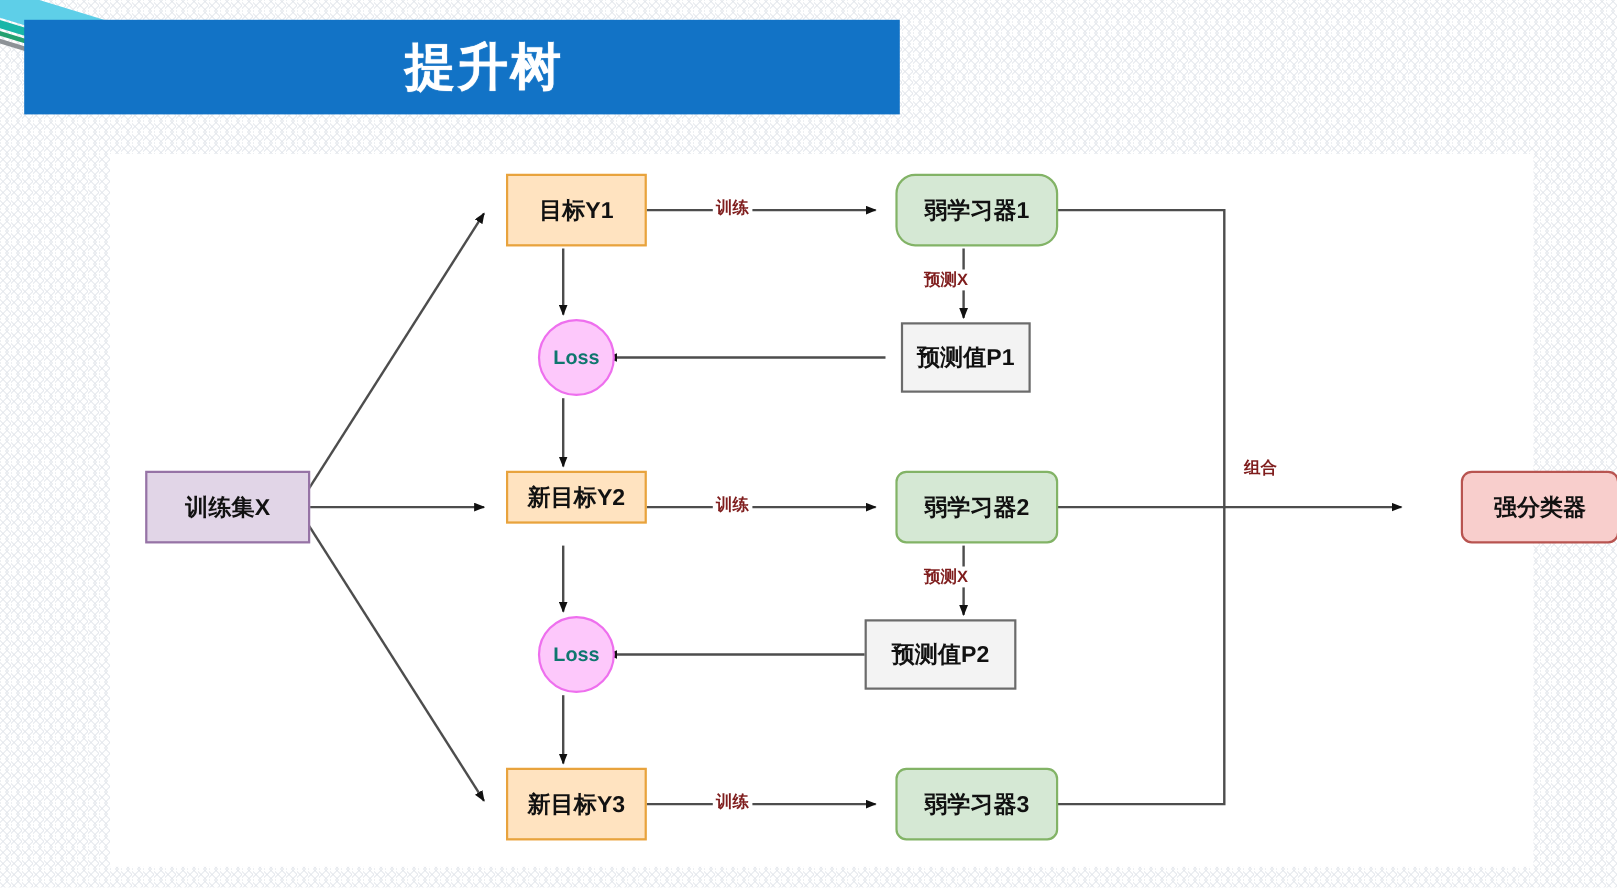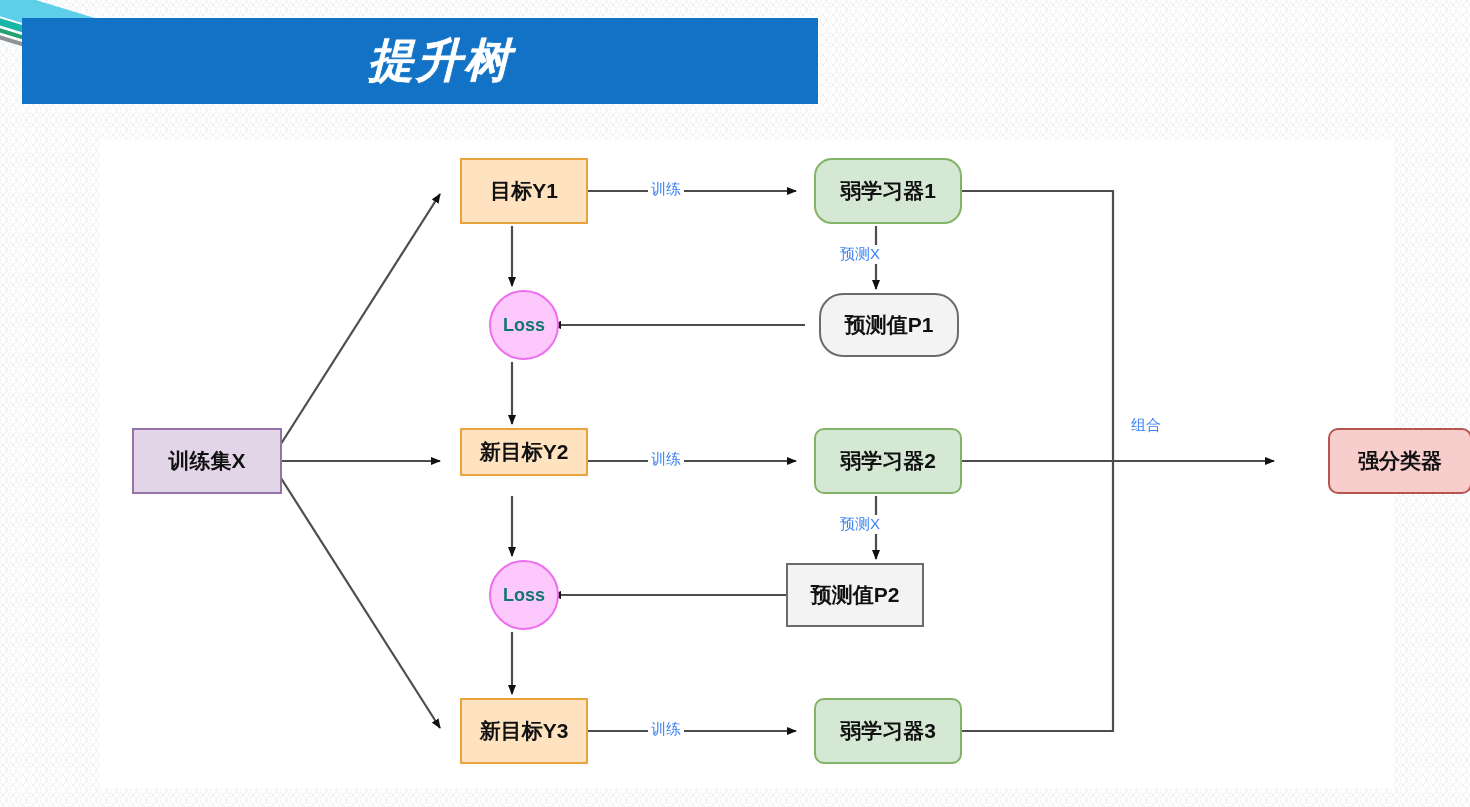--- a/index.html
+++ b/index.html
@@ -20,21 +20,20 @@
   
   .ribbon{position:absolute;transform-origin:0 0;pointer-events:none;}
   .r1{left:-10px;top:-14px;width:200px;height:26px;background:#5ecfe8;transform:rotate(17deg);}
   .r2{left:-14px;top:14px;width:215px;height:7px;background:#19b6a8;transform:rotate(17deg);}
   .r3{left:-14px;top:24px;width:205px;height:4px;background:#23a06f;transform:rotate(17deg);}
   .r4{left:-14px;top:31px;width:195px;height:4px;background:#8d9297;transform:rotate(17deg);}
 
   #title-banner{
     position:absolute;left:22px;top:18px;width:796px;height:86px;
     background:#1273c6;
-    font-style:italic;
   }
   #title-text{
     position:absolute;left:0;top:0;width:796px;height:86px;
     display:flex;align-items:center;justify-content:center;
     color:#ffffff;font-size:46px;font-weight:bold;
     letter-spacing:2px;
     padding-left:40px;box-sizing:border-box;
     text-shadow:0 0 1px #ffffff;
   }
 
@@ -55,21 +54,21 @@
   .n-data{background:#e1d5e7;border:2px solid #9673a6;}
   .n-target{background:#ffe3c0;border:2px solid #e8a33d;}
   .n-learner{background:#d5e8d4;border:2px solid #82b366;border-radius:10px;}
   .n-pred{background:#f3f3f3;border:2px solid #6b6b6b;font-weight:bold;}
   .n-strong{background:#f8cecc;border:2px solid #b85450;border-radius:10px;}
   .n-loss{
     background:#fdc8fb;border:2px solid #ee6fee;border-radius:50%;
     font-size:18px;font-weight:bold;color:#0f766e;
   }
   .edge-label{
-    position:absolute;font-size:15px;color:#3b82f6;font-weight:normal;
+    position:absolute;font-size:15px;color:#7f1d1d;font-weight:bold;
     white-space:nowrap;background:#ffffff;padding:0 3px;
   }
   .edge-label.cn{font-size:15px;}
 </style>
 </head>
 <body>
 
 <div id="slide">
 
   <div class="ribbon r1"></div>
@@ -160,21 +159,21 @@
     </div>
 
     <div class="node n-learner" style="left:702px;top:288px;width:148px;height:66px;">
       <span>弱学习器2</span>
     </div>
 
     <div class="node n-learner" style="left:702px;top:558px;width:148px;height:66px;">
       <span>弱学习器3</span>
     </div>
 
-    <div class="node n-pred" style="left:707px;top:153px;width:140px;height:64px;border-radius:24px;">
+    <div class="node n-pred" style="left:707px;top:153px;width:118px;height:64px;">
       <span>预测值P1</span>
     </div>
 
     <div class="node n-pred" style="left:674px;top:423px;width:138px;height:64px;text-align:right;">
       <span>预测值P2</span>
     </div>
 
     <div class="node n-strong" style="left:1216px;top:288px;width:144px;height:66px;">
       <span>强分类器</span>
     </div>

